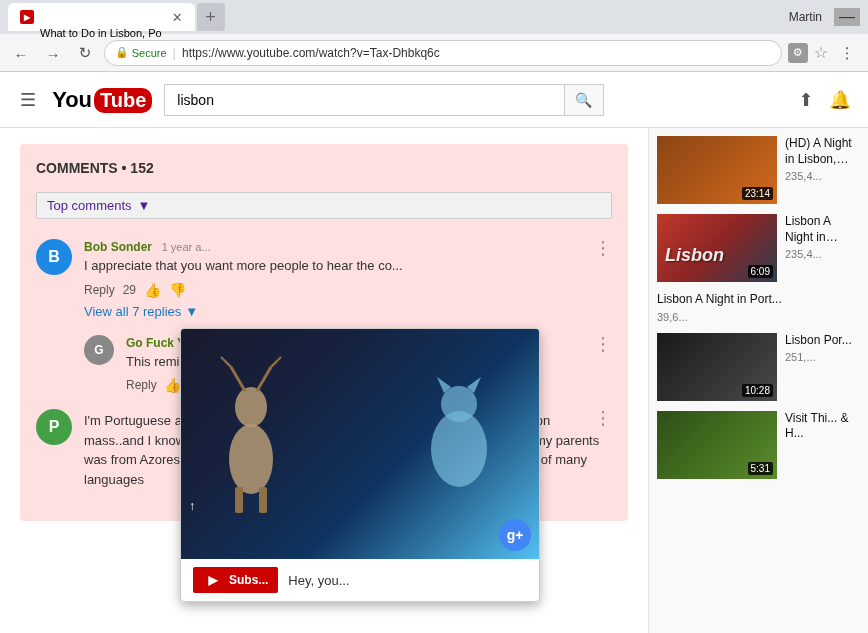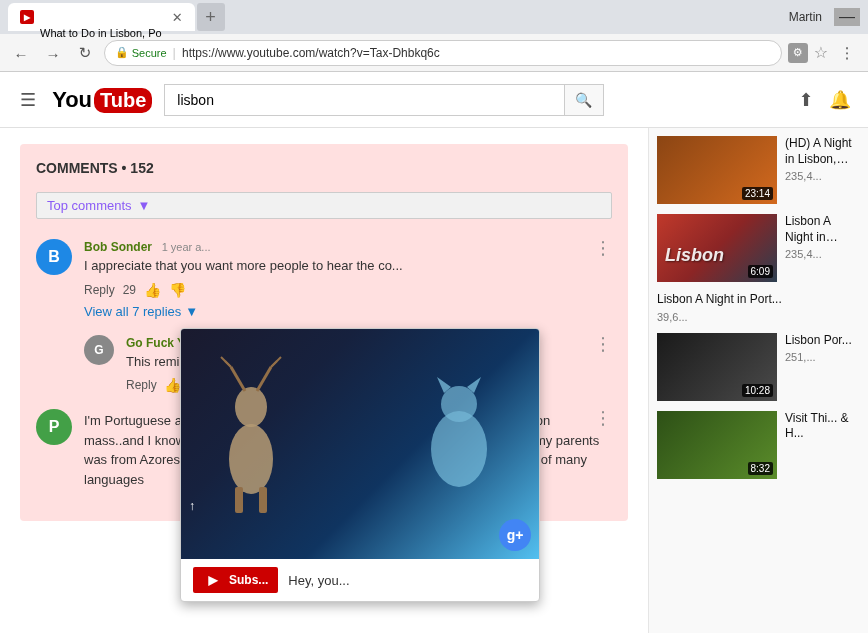--- a/index.html
+++ b/index.html
@@ -264,21 +264,21 @@
     .sort-dropdown {
       display: flex;
       align-items: center;
       gap: 6px;
       background: #f1f1f1;
       border: 1px solid #ccc;
       border-radius: 2px;
       padding: 5px 10px;
       cursor: pointer;
       font-size: 13px;
-      color: #8b5cf6;
+      color: #4c1d95;
       margin-bottom: 20px;
     }
 
     
     .comment-item {
       display: flex;
       gap: 12px;
       margin-bottom: 16px;
       position: relative;
     }
@@ -705,21 +705,21 @@
       <div class="sidebar-thumbnail thumb-bg-3">
         <span class="thumb-overlay">10:28</span>
       </div>
       <div class="sidebar-video-info">
         <div class="sidebar-video-title">Lisbon Por...</div>
         <div class="sidebar-video-meta">251,...</div>
       </div>
     </div>
     <div class="sidebar-video">
       <div class="sidebar-thumbnail thumb-bg-4">
-        <span class="thumb-overlay">8:32</span>
+        <span class="thumb-overlay">5:31</span>
       </div>
       <div class="sidebar-video-info">
         <div class="sidebar-video-title">Visit Thi... &amp; H...</div>
         <div class="sidebar-video-meta"></div>
       </div>
     </div>
   </div>
 </div>
 
 </body></html>

